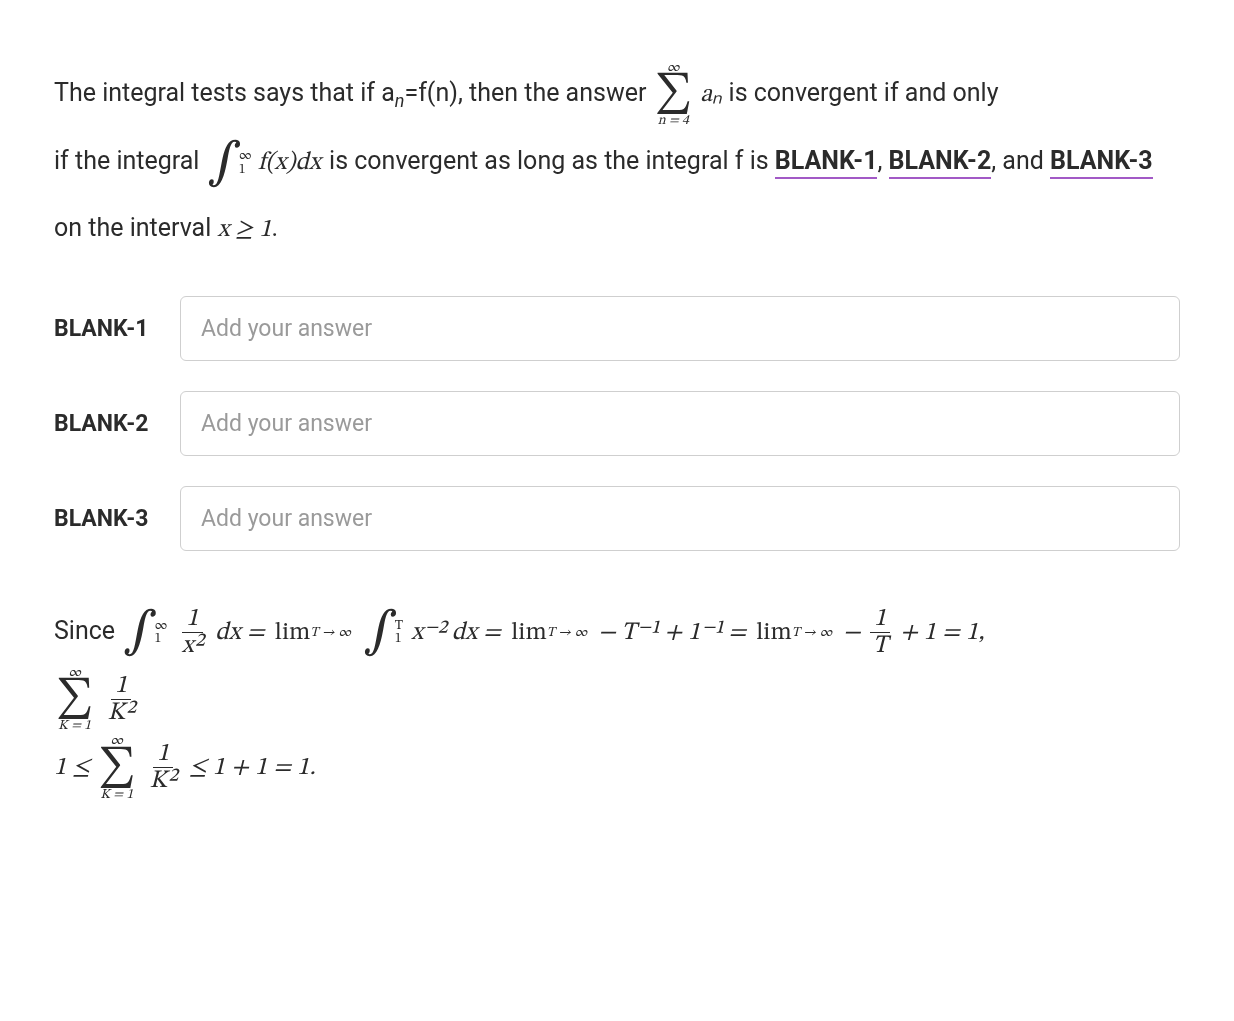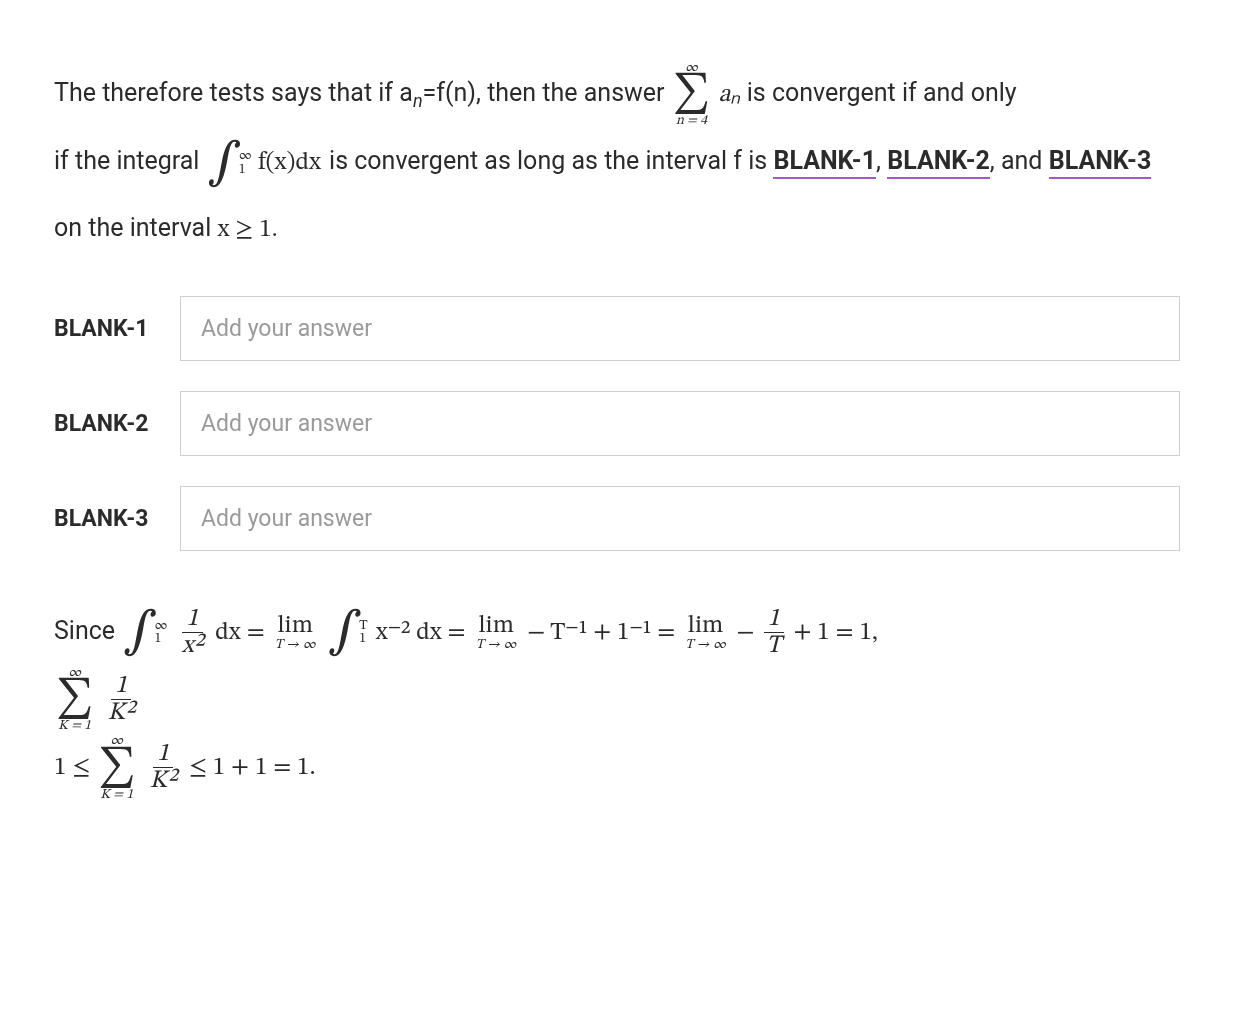--- a/index.html
+++ b/index.html
@@ -25,20 +25,21 @@
     font-style: italic;
   }
   .prose .blank-ref {
     font-weight: 700;
     border-bottom: 2px solid #a259c6;
     padding-bottom: 2px;
     line-height: 1.2;
   }
   .prose .math-big {
     font-family: "Cambria Math", "STIX Two Math", "Latin Modern Math", Georgia, serif;
+    font-style: italic;
   }
   .prose .summation {
     display: inline-flex;
     flex-direction: column;
     align-items: center;
     vertical-align: middle;
     line-height: 1;
     font-family: "Cambria Math", "STIX Two Math", serif;
     margin: 0 2px;
   }
@@ -102,75 +103,75 @@
     font-weight: 700;
     font-size: 23px;
     color: #2b2b2b;
     width: 126px;
   }
   .ans-input {
     flex: 1;
     font-size: 23px;
     padding: 18px 20px;
     border: 1px solid #cfcfcf;
-    border-radius: 0;
+    border-radius: 6px;
     color: #2b2b2b;
     font-family: inherit;
   }
   .ans-input::placeholder {
     color: #9a9a9a;
   }
 
   .since-block {
     margin-top: 47px;
   }
   .since-block .prose {
     line-height: 2.6;
   }
 
   .lim {
     display: inline-flex;
-    flex-direction: column;
+    flex-direction: row;
     align-items: center;
     vertical-align: middle;
     line-height: 1;
     font-family: "Cambria Math", "STIX Two Math", serif;
     margin: 0 4px;
   }
   .lim .lim-top { font-size: 1em; }
   .lim .lim-bot { font-size: 0.55em; font-style: italic; }
 
 </style>
 </head>
 <body>
 
 <div class="page">
 
   <div class="prose">
-    <span>The therefore tests says that if a</span><span class="sub">n</span><span>=f(n), then the answer </span>
+    <span>The integral tests says that if a</span><span class="sub">n</span><span>=f(n), then the answer </span>
     <span class="summation">
       <span class="sum-top">∞</span>
       <span class="sum-sym">∑</span>
       <span class="sum-bot">n = 4</span>
     </span>
     <span class="math-big" style="font-style:italic;margin-top:41px;">aₙ</span>
     <span> is convergent if and only</span>
 
     <br>
 
     <span>if the integral </span>
     <span class="integral">
       <span class="int-sym">∫</span>
       <span class="int-bounds">
         <span>∞</span>
         <span>1</span>
       </span>
       <span class="math-big" style="margin-left:6px;">f(x)dx</span>
     </span>
-    <span> is convergent as long as the interval f is </span><span class="blank-ref">BLANK-1</span><span>, </span><span class="blank-ref">BLANK-2</span><span>, and </span><span class="blank-ref">BLANK-3</span><span> on the interval </span><span class="math-big">x ≥ 1</span><span>.</span>
+    <span> is convergent as long as the integral f is </span><span class="blank-ref">BLANK-1</span><span>, </span><span class="blank-ref">BLANK-2</span><span>, and </span><span class="blank-ref">BLANK-3</span><span> on the interval </span><span class="math-big">x ≥ 1</span><span>.</span>
   </div>
 
   <div class="answers">
     <div class="ans-row">
       <div class="ans-label">BLANK-1</div>
       <input type="text" class="ans-input" placeholder="Add your answer" style="">
     </div>
     <div class="ans-row">
       <div class="ans-label">BLANK-2</div>
       <input type="text" class="ans-input" placeholder="Add your answer" style="">

